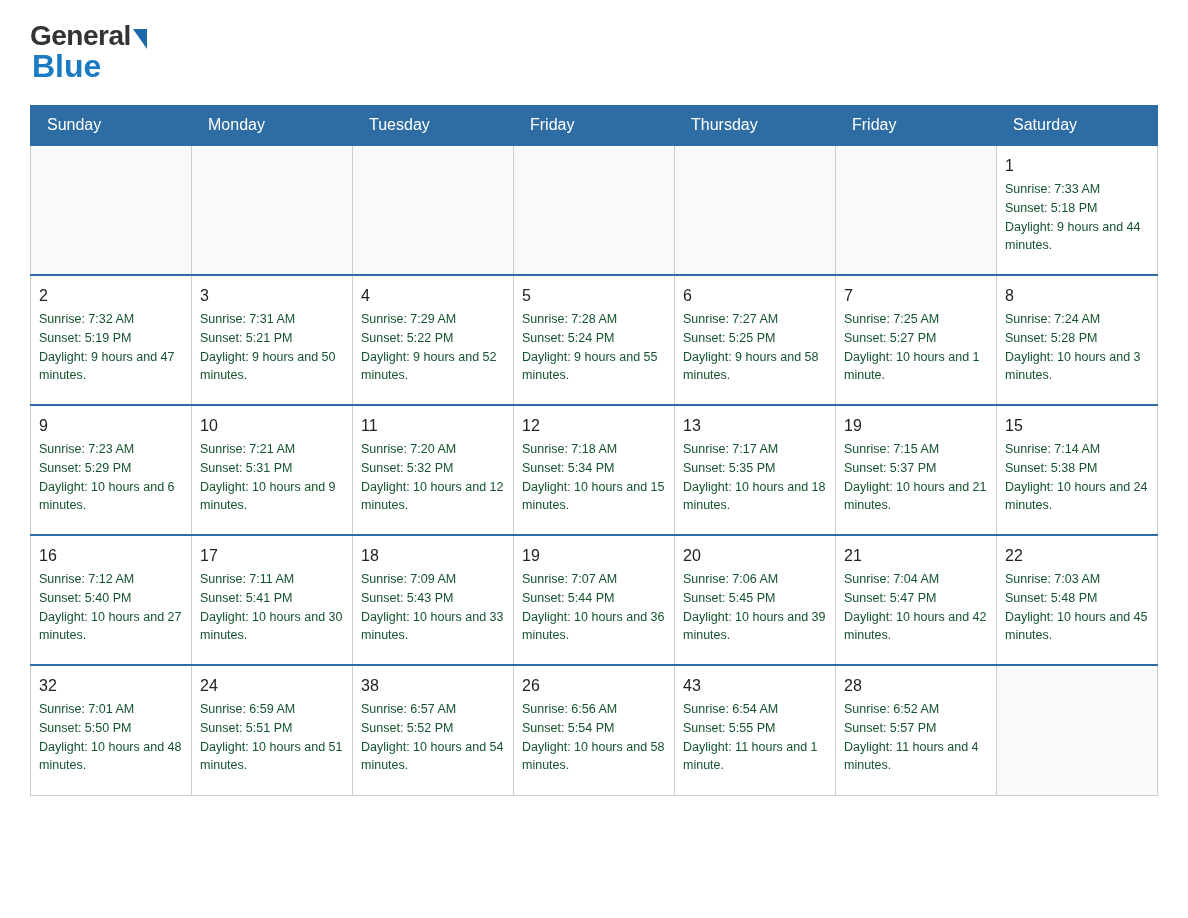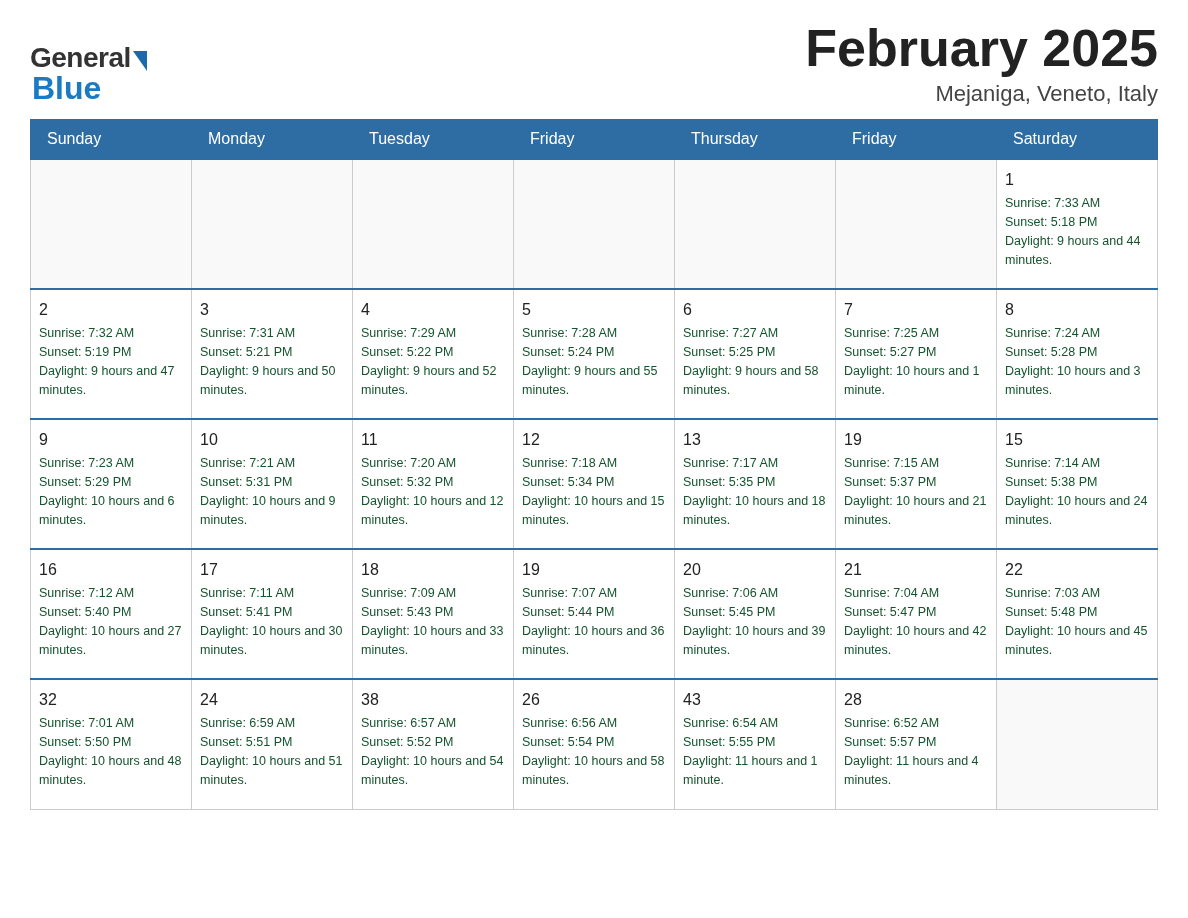--- a/index.html
+++ b/index.html
@@ -6,22 +6,22 @@
     body {
       font-family: Arial, sans-serif;
       background: #fff;
       width: 1188px;
       min-height: 918px;
       padding: 20px 30px;
     }
     .header {
       display: flex;
       justify-content: space-between;
-      align-items: flex-end;
-      margin-bottom: 12px;
+      align-items: flex-start;
+      margin-bottom: 20px;
     }
     .logo {
       display: flex;
       flex-direction: column;
       align-items: flex-start;
     }
     .logo-top {
       display: flex;
       align-items: center;
     }
@@ -108,24 +108,20 @@
 <body>
 
 <div class="header">
   <div class="logo">
     <div class="logo-top">
       <span class="logo-general">General</span>
       <div class="logo-arrow"></div>
     </div>
     <span class="logo-blue">Blue</span>
   </div>
-  <div class="title-area">
-    <div class="month-title">February 2025</div>
-    <div class="location">Mejaniga, Veneto, Italy</div>
-  </div>
 </div>
 
 <table class="calendar">
   <thead>
     <tr>
     <th>Sunday</th>
         <th>Monday</th>
         <th>Tuesday</th>
         <th>Friday</th>
         <th>Thursday</th>

